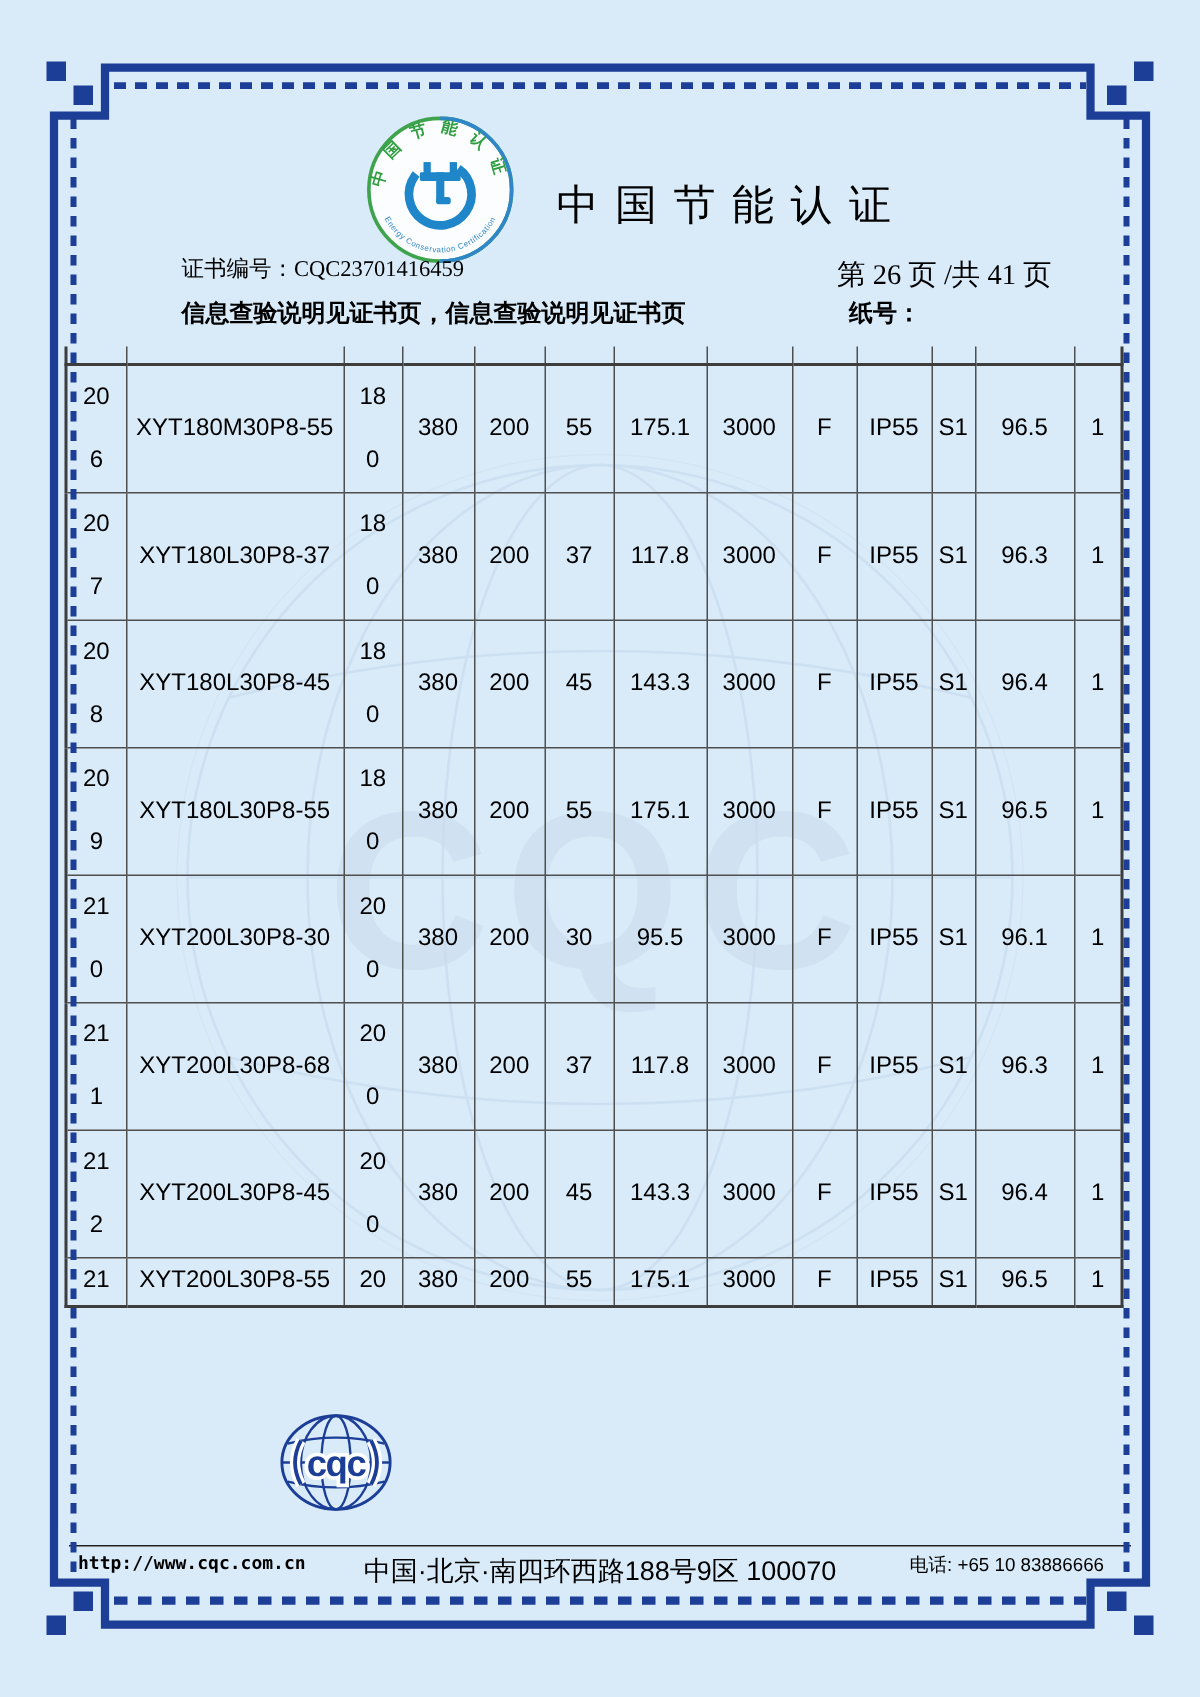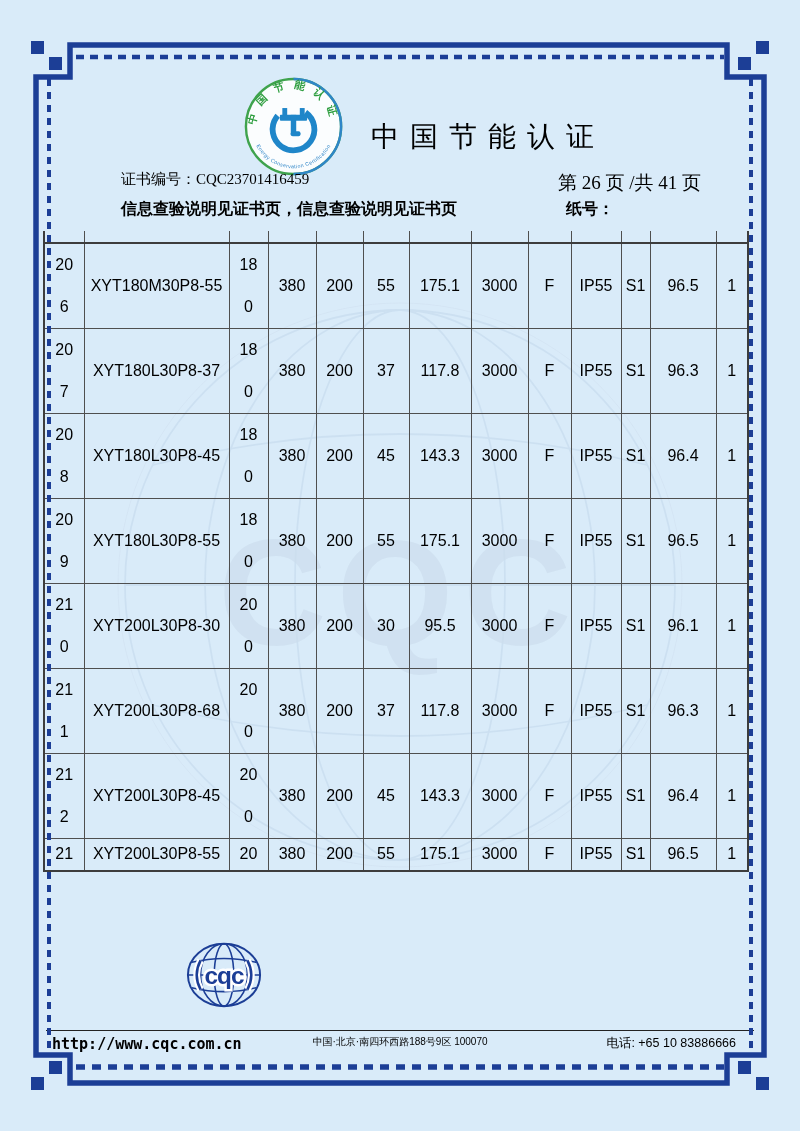--- a/index.html
+++ b/index.html
@@ -37,22 +37,22 @@
   table.spec tr.clipped td{border-bottom:2px solid #3d3d3d;}
   table.spec td:first-child{border-left:2px solid #3d3d3d;}
   table.spec td:last-child{border-right:2px solid #3d3d3d;}
   table.spec td div+div{margin-top:24px;}
 
   
   .cqc-logo{position:absolute;left:185px;top:941px;width:78px;height:70px;z-index:2;}
   .org-name{position:absolute;left:271px;top:954px;z-index:2;font-size:36px;letter-spacing:4px;white-space:nowrap;}
   .bottom-rule{position:absolute;left:46px;top:1030px;width:708px;border-top:1.6px solid #222;z-index:2;}
   .website{position:absolute;left:52px;top:1035px;z-index:2;font-family:"DejaVu Sans Mono",monospace;
-           font-size:15px;font-weight:bold;}
-  .address{position:absolute;left:0;top:1035px;width:800px;text-align:center;z-index:2;font-size:10px;}
+           font-size:12px;font-weight:bold;}
+  .address{position:absolute;left:0;top:1035px;width:800px;text-align:center;z-index:2;font-size:18px;}
   .phone{position:absolute;right:64px;top:1035px;z-index:2;font-size:12.5px;white-space:nowrap;}
 </style>
 </head>
 <body>
 
 <div class="page">
 
   <svg class="watermark-svg" viewBox="0 0 800 1131">
     <g opacity="0.55" stroke="#c3d8ec" fill="none" stroke-width="1.8">
       <circle cx="400" cy="585" r="275"></circle>

